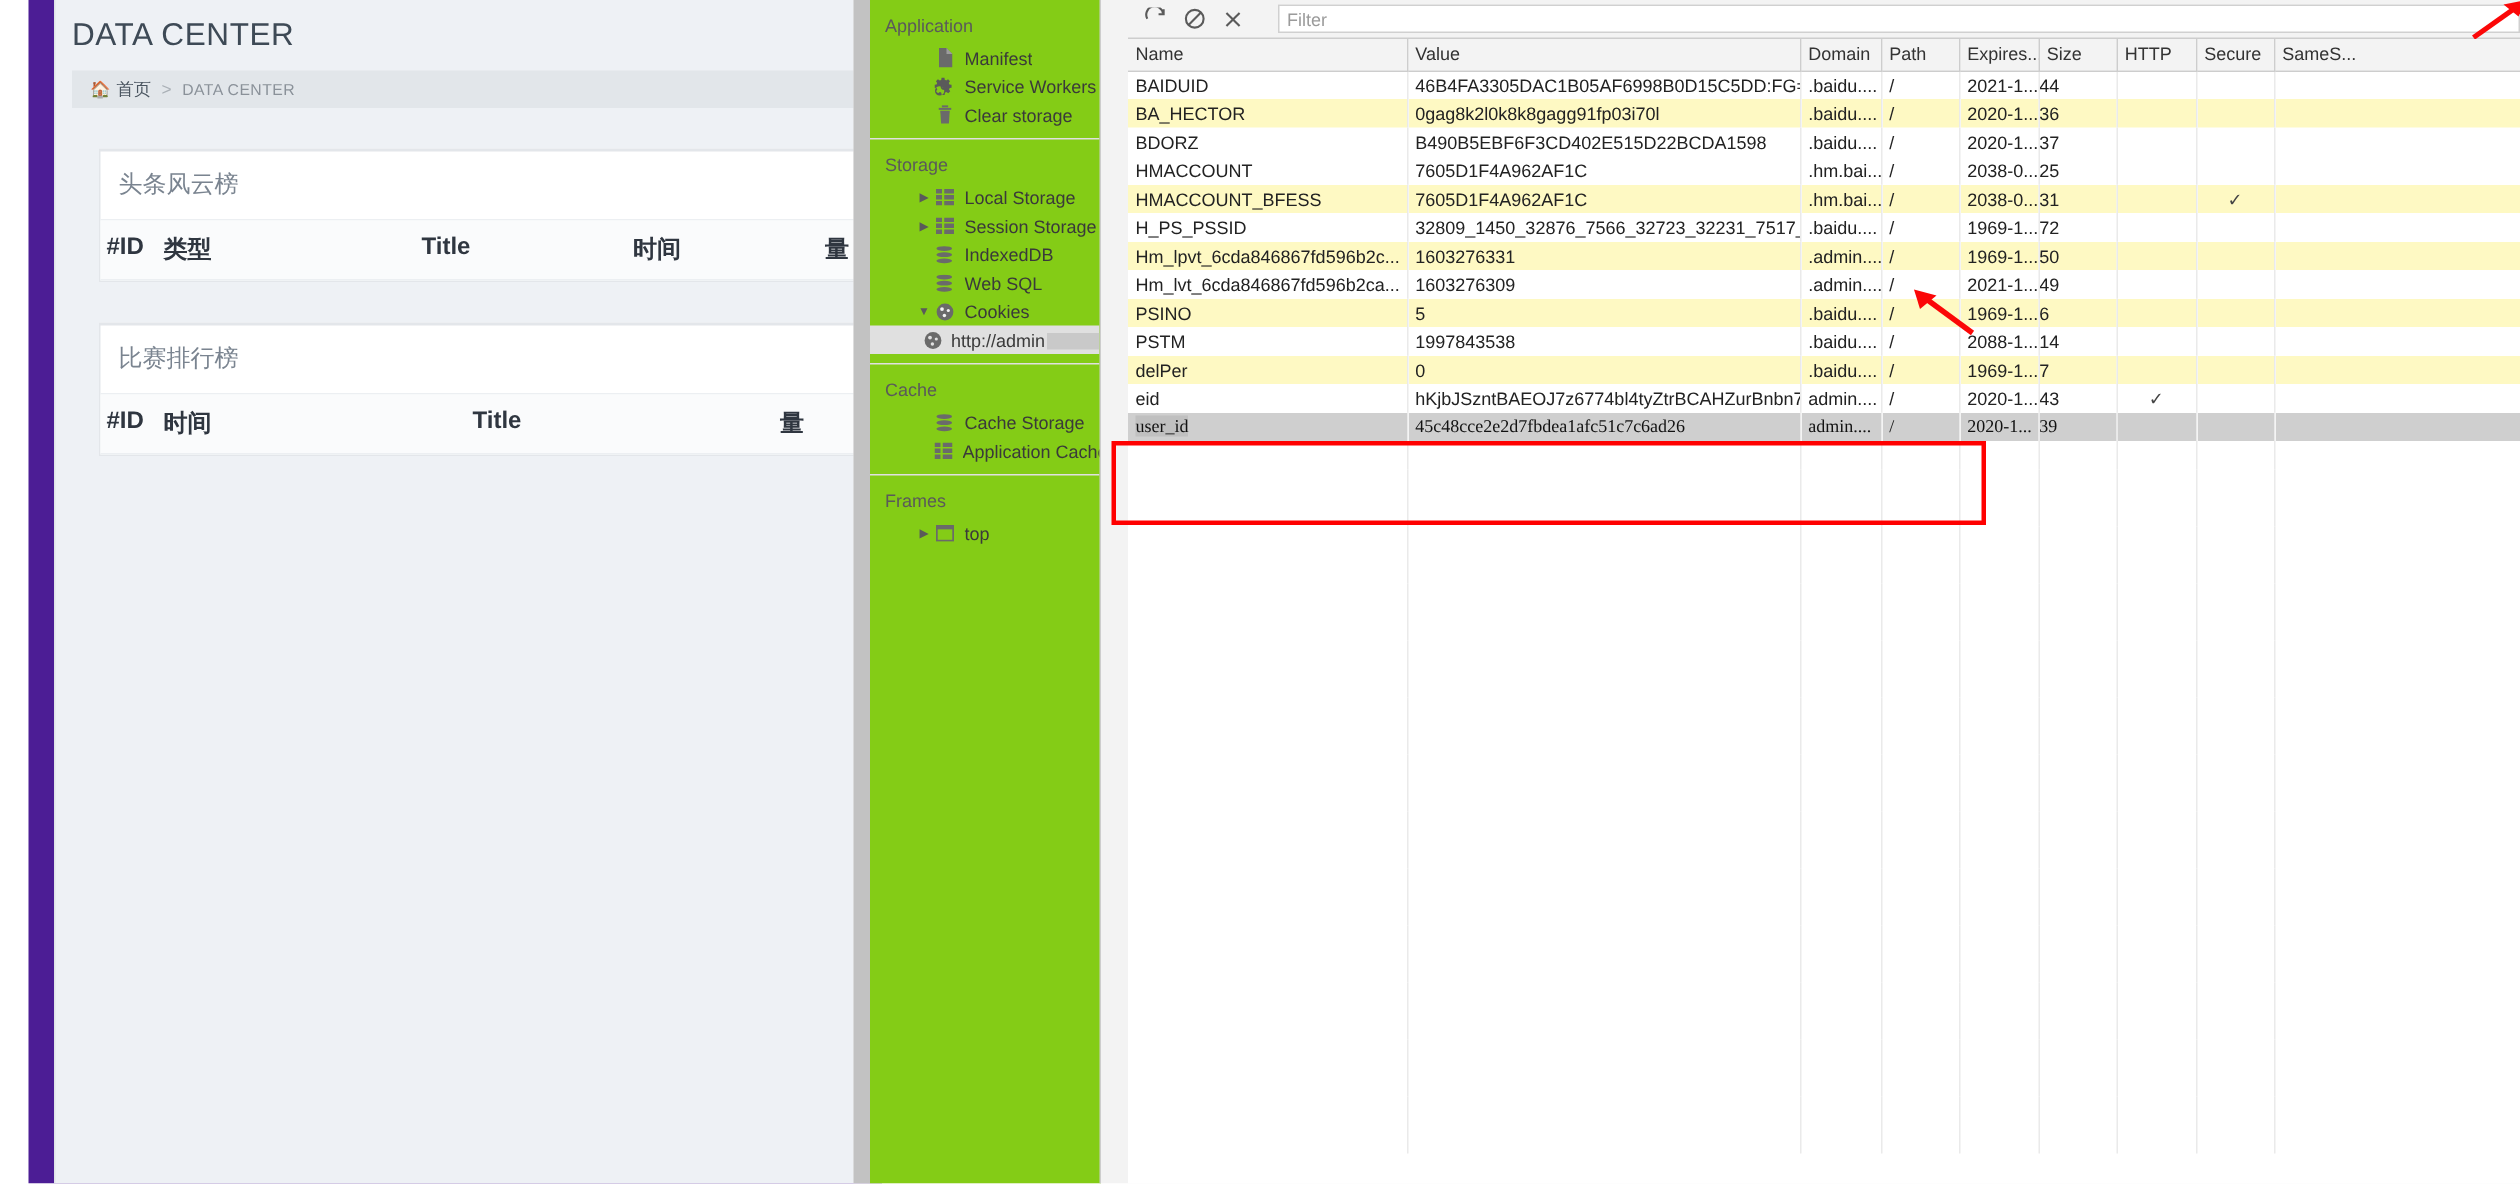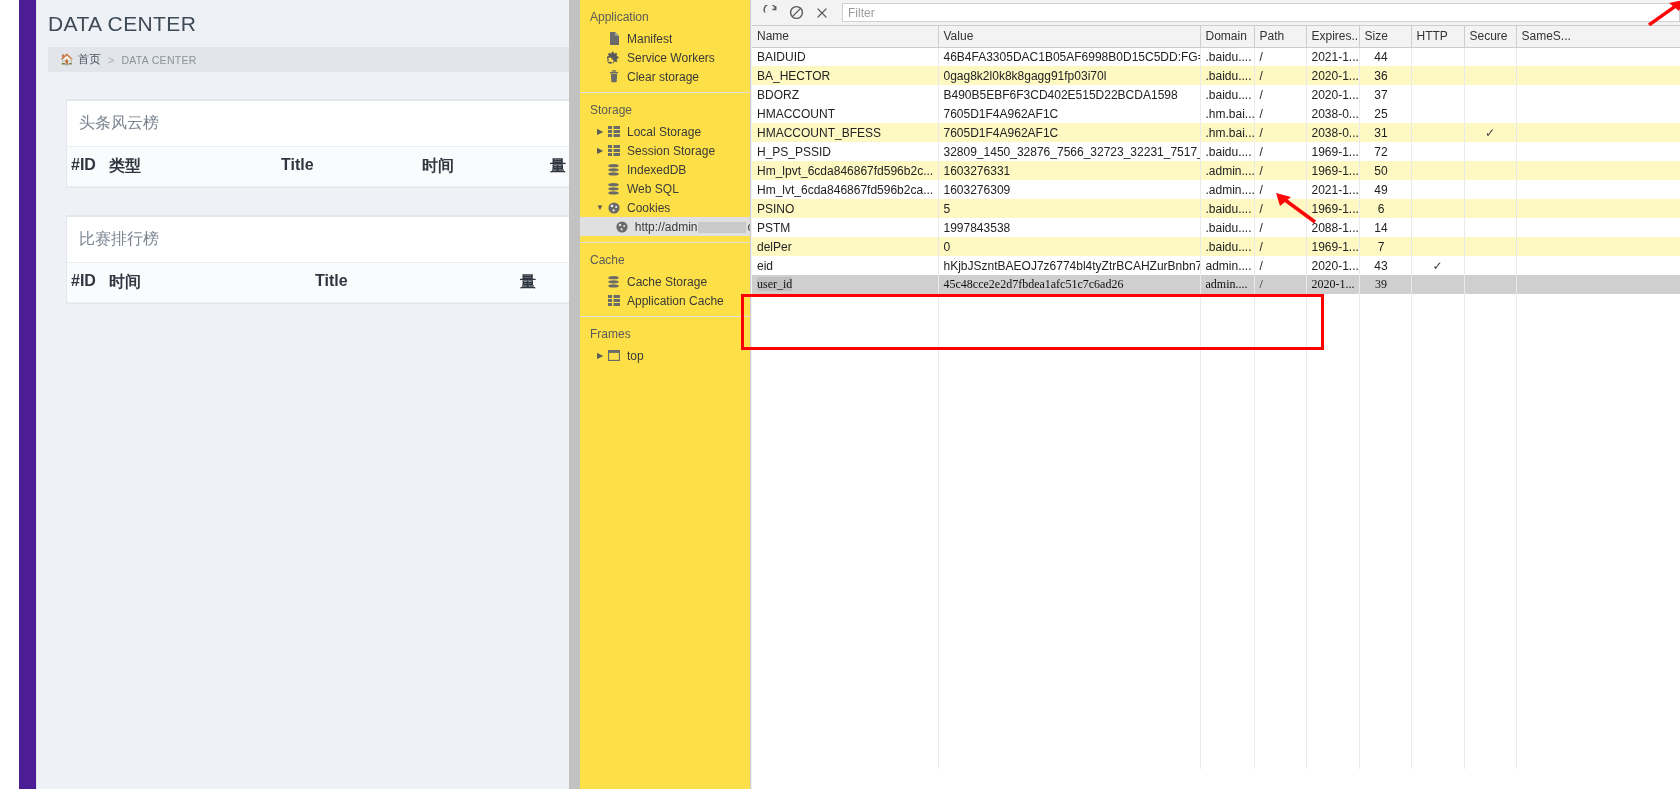--- a/index.html
+++ b/index.html
@@ -78,35 +78,35 @@
     background: #f3f3f3;
     font-size: 12px;
     color: #333;
   }
   #dt-gutter {
     position:absolute; left:0; top:0; width:11px; height:789px;
     background:#c2c2c2;
   }
   #dt-sidebar {
     position: absolute; left: 11px; top: 0;
-    width: 171px; height: 789px;
-    background: #fde047;
+    width: 154px; height: 789px;
+    background: #84cc16;
     border-right: 1px solid #cdcdcd;
     overflow: hidden;
   }
   .sb-group { padding: 7px 0 6px 0; border-bottom: 1px solid #e0e0e0; }
   .sb-group.last { border-bottom: none; }
   .sb-group-title {
     font-size: 12px; color: #5a5a5a;
     padding: 3px 0 5px 10px;
   }
   .sb-item {
     display: flex; align-items: center;
     height: 19px;
-    padding-left: 26px;
+    padding-left: 42px;
     font-size: 12px; color: #3a3a3a;
     cursor: default;
   }
   .sb-item.deep { padding-left: 36px; }
   .sb-item.selected { background: #e0e0e0; }
   .sb-ico {
     width: 15px; margin-right: 6px;
     display:inline-flex; align-items:center; justify-content:center;
     color:#6a6a6a; font-size: 11px;
   }
@@ -139,21 +139,21 @@
   .tb-btn {
     width: 24px; height: 22px;
     display:flex; align-items:center; justify-content:center;
     color:#5a5a5a; font-size: 14px;
     cursor: pointer;
   }
   .tb-btn svg { display:block; }
   #filter-input {
     flex: 1;
     height: 19px;
-    margin-left: 6px; margin-right: 0;
+    margin-left: 16px; margin-right: 0;
     border: 1px solid #d0d0d0;
     border-radius: 0;
     background: #fff;
     font-size: 12px;
     color:#333;
     padding: 0 5px;
     font-family: "Liberation Sans", sans-serif;
     outline: none;
     min-width: 0;
   }
@@ -174,21 +174,21 @@
   }
   table.ck td {
     padding: 1px 0 1px 5px;
     border-right: 1px solid #eaeaea;
     white-space: nowrap;
     overflow: hidden;
     text-overflow: clip;
     height: 19px;
     color: #222;
   }
-  table.ck td.num { text-align: center; padding-right: 8px; padding-left: 0; }
+  table.ck td.num { text-align: left; padding-right: 8px; padding-left: 0; }
   table.ck td.ctr { text-align: center; padding-left:0; color:#444; }
   tr.odd td { background: #fff; }
   tr.even td { background: #fef9c3; }
   tr.sel td { background: #cfcfcf !important; color:#111;font-family:Liberation Serif, serif; }
   tr.sel td.namecell .selmark { background:#c0c0c0; }
   .filler td { background: #fff; border-right: 1px solid #eaeaea; }
   #redbox {
     position: absolute;
     left: 741px; top: 294px;
     width: 583px; height: 56px;

